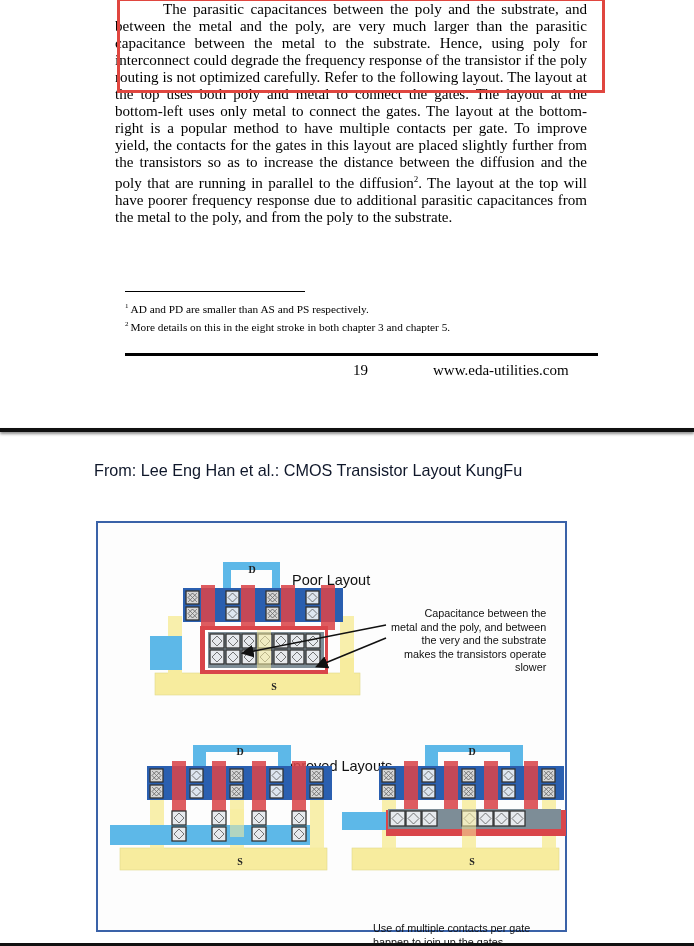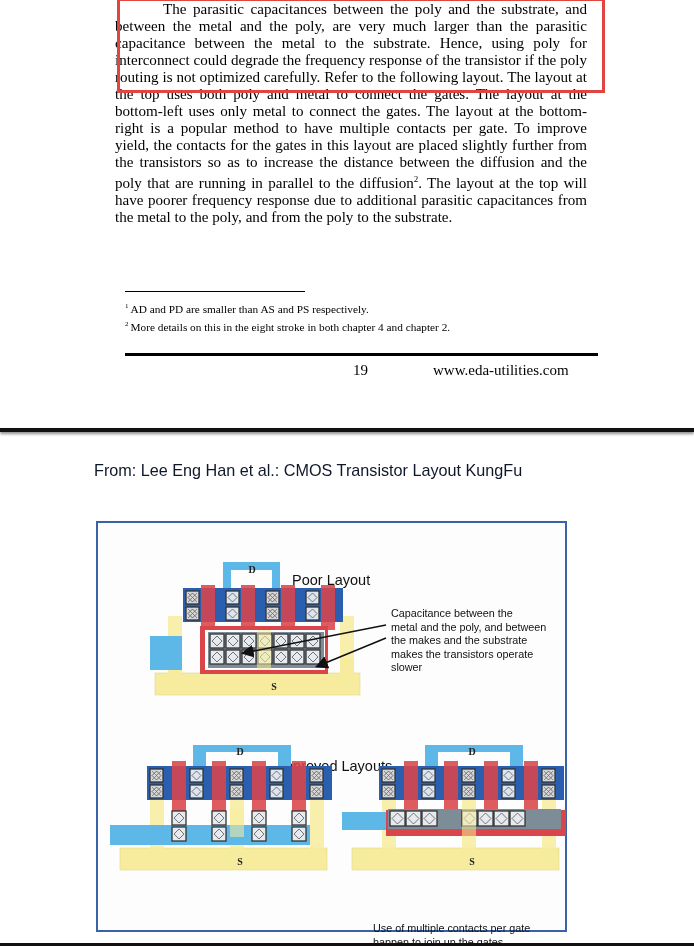--- a/index.html
+++ b/index.html
@@ -25,21 +25,21 @@
 </head>
 <body>
 
 <div class="para"><span class="indent"></span><span>The parasitic capacitances between the poly and the substrate,</span> <span>and between the metal and the poly, are very much larger than the</span> <span>parasitic capacitance between the metal to the substrate. Hence, using</span> <span>poly for interconnect could degrade the frequency response of the</span> <span>transistor if the poly routing is not optimized carefully. Refer to the</span> <span>following layout. The layout at the top uses both poly and metal to</span> <span>connect the gates. The layout at the bottom-left uses only metal to</span> <span>connect the gates. The layout at the bottom-right is a popular method to</span> <span>have multiple contacts per gate. To improve yield, the contacts for the</span> <span>gates in this layout are placed slightly further from the transistors so as</span> <span>to increase the distance between the diffusion and the poly that are</span> <span>running in parallel to the diffusion</span><sup style="font-size:9px;">2</sup><span>. The layout at the top will have</span> <span>poorer frequency response due to additional parasitic capacitances from</span> <span>the metal to the poly, and from the poly to the substrate.</span></div>
 
 <div class="highlight"></div>
 
 <div class="fn-rule"></div>
 <div class="footnotes">
   <div><sup>1</sup><span>AD and PD are smaller than AS and PS respectively.</span></div>
-  <div><sup>2</sup><span>More details on this in the eight stroke in both chapter 4 and chapter 2.</span></div>
+  <div><sup>2</sup><span>More details on this in the eight stroke in both chapter 3 and chapter 5.</span></div>
 </div>
 
 <div class="page-rule"></div>
 <div class="page-num">19</div>
 <div class="page-url">www.eda-utilities.com</div>
 
 <div class="sep-bar"></div>
 
 <div class="source">From: Lee Eng Han et al.: CMOS Transistor Layout KungFu</div>
 
@@ -253,24 +253,24 @@
     <rect x="136" y="66" width="15" height="15" fill="#e7eaee" stroke="#333333" stroke-width="1.3"></rect>
     <path d="M143.5,68 L149,73.5 L143.5,79 L138,73.5 Z" fill="none" stroke="#555" stroke-width="0.8"></path>
     <rect x="152" y="66" width="15" height="15" fill="#e7eaee" stroke="#333333" stroke-width="1.3"></rect>
     <path d="M159.5,68 L165,73.5 L159.5,79 L154,73.5 Z" fill="none" stroke="#555" stroke-width="0.8"></path>
     <rect x="168" y="66" width="15" height="15" fill="#e7eaee" stroke="#333333" stroke-width="1.3"></rect>
     <path d="M175.5,68 L181,73.5 L175.5,79 L170,73.5 Z" fill="none" stroke="#555" stroke-width="0.8"></path>
     <rect x="120" y="64" width="14" height="28" fill="#f7ec9e" opacity="0.55"></rect>
     <text x="130" y="120" class="lbl" text-anchor="middle">S</text>
   </svg>
 
-<div class="note" style="left:391px;top:607px;">
+<div class="note" style="left:391px;top:607px;text-align:right;">
   <div>Capacitance between the</div>
   <div>metal and the poly, and between</div>
-  <div>the makes and the substrate</div>
+  <div>the very and the substrate</div>
   <div>makes the transistors operate</div>
   <div>slower</div>
 </div>
 
 <div class="note" style="left:373px;top:922px;">
   <div>Use of multiple contacts per gate</div>
   <div>happen to join up the gates</div>
 </div>
 
 <svg class="layout" style="left:0;top:0;" width="694" height="946">

